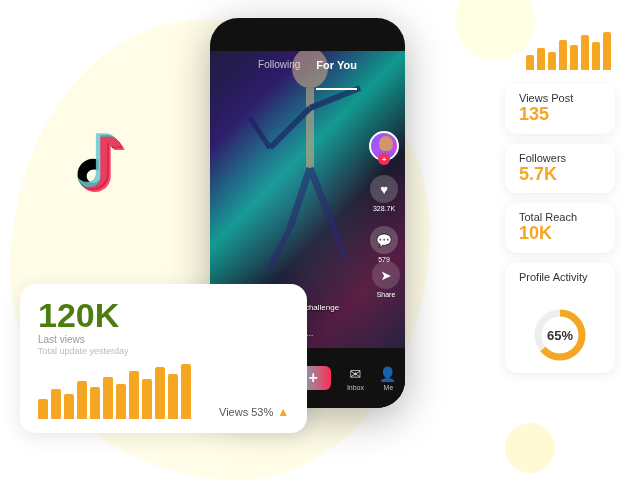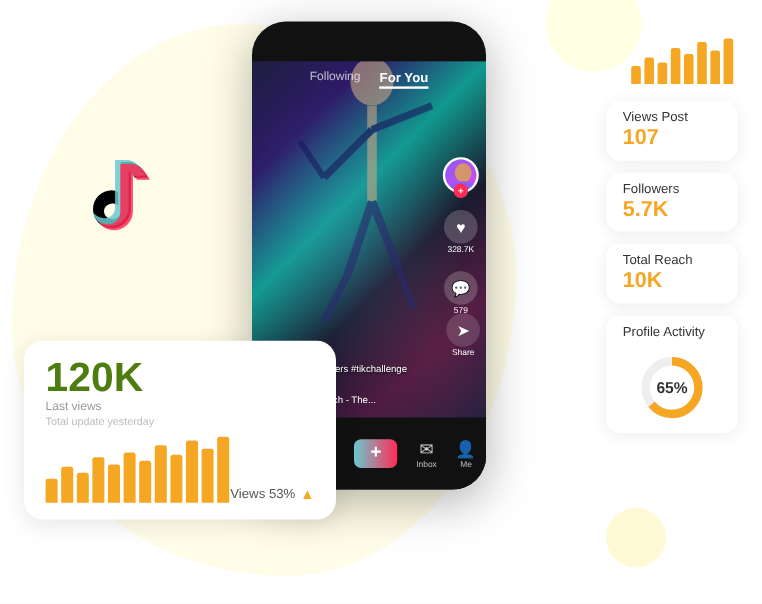--- a/index.html
+++ b/index.html
@@ -87,21 +87,21 @@
       color: rgba(255,255,255,0.7);
       font-size: 10px;
       font-weight: 500;
     }
 
     .tab-foryou {
       color: #fff;
       font-size: 11px;
       font-weight: 700;
       border-bottom: 2px solid #fff;
-      padding-bottom: 1px;
+      padding-bottom: 17px;
     }
 
     
     .phone-right-icons {
       position: absolute;
       right: 6px;
       top: 80px;
       display: flex;
       flex-direction: column;
       align-items: center;
@@ -315,21 +315,21 @@
       border-radius: 12px;
       padding: 8px 14px;
       box-shadow: 0 2px 12px rgba(0,0,0,0.08);
       min-width: 110px;
     }
 
     .activity-label {
       color: #333;
       font-size: 11px;
       font-weight: 500;
-      margin-bottom: 10px;
+      margin-bottom: 22px;
     }
 
     .donut-container {
       position: relative;
       width: 60px;
       height: 60px;
       margin: 0 auto;
     }
 
     .donut-percent {
@@ -393,20 +393,21 @@
       width: 10px;
     }
 
     .views-percent-label {
       display: flex;
       align-items: center;
       gap: 4px;
       color: #555;
       font-size: 11px;
       font-weight: 500;
+      padding-left: 28px;
     }
 
     .arrow-up {
       color: #f5a623;
       font-size: 12px;
     }
 
     
     .deco-circle1 {
       position: absolute;
@@ -541,21 +542,21 @@
         <div class="bar-segment" style="height: 30px;"></div>
         <div class="bar-segment" style="height: 25px;"></div>
         <div class="bar-segment" style="height: 35px;"></div>
         <div class="bar-segment" style="height: 28px;"></div>
         <div class="bar-segment" style="height: 38px;"></div>
       </div>
   </div>
 
   <div class="stat-card">
     <div class="stat-label">Views Post</div>
-    <div class="stat-value">107</div>
+    <div class="stat-value">135</div>
   </div>
 
   <div class="stat-card">
     <div class="stat-label">Followers</div>
     <div class="stat-value">5.7K</div>
   </div>
 
   <div class="stat-card">
     <div class="stat-label">Total Reach</div>
     <div class="stat-value">10K</div>

